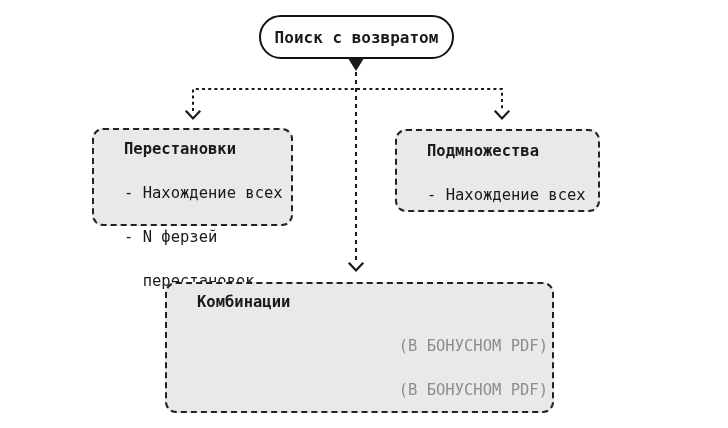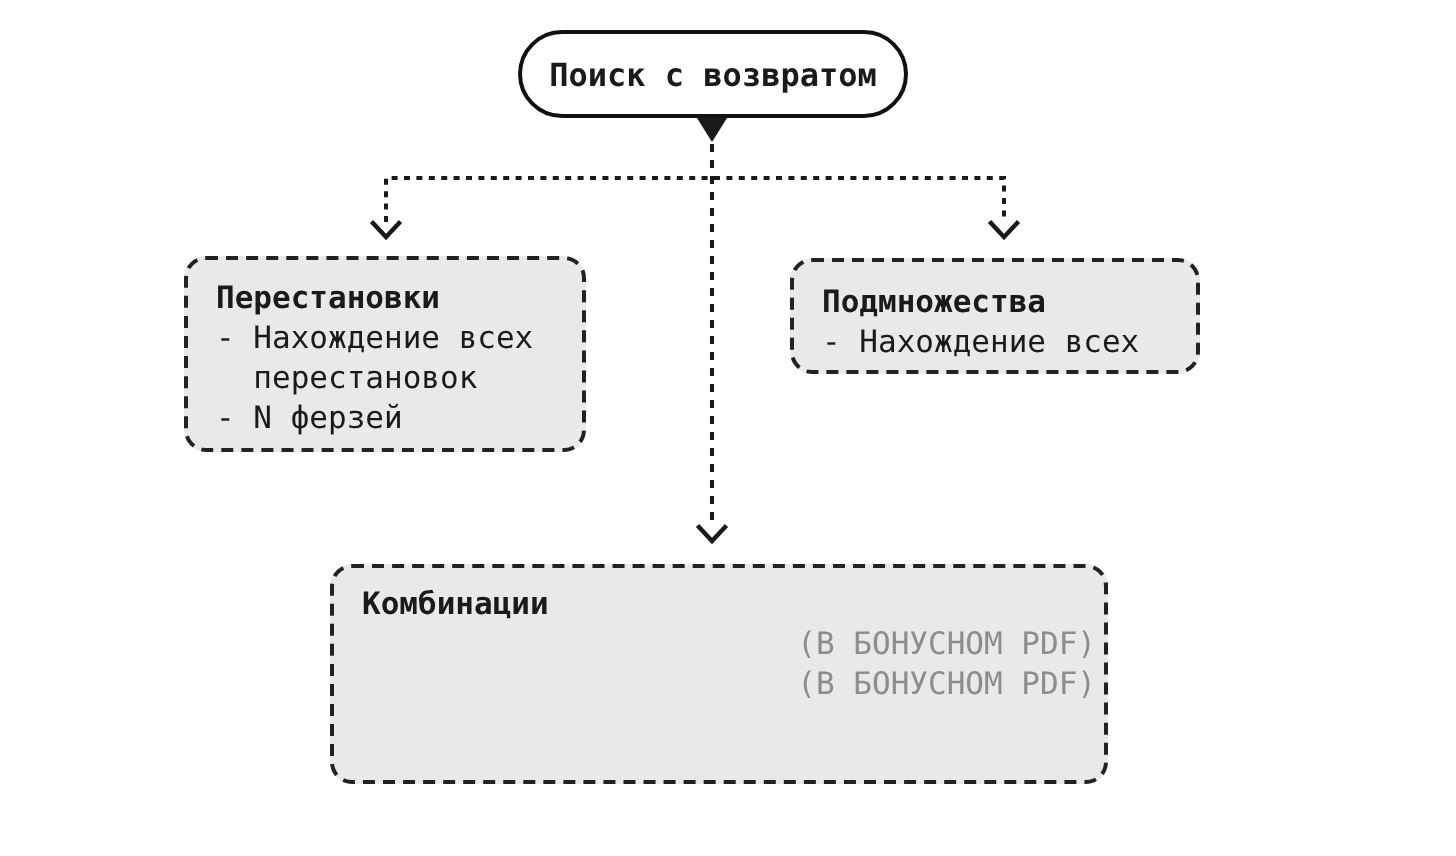--- a/index.html
+++ b/index.html
@@ -58,35 +58,36 @@
     font-weight: 700;
     font-size: 16px;
     white-space: pre;
     z-index: 2;
   }
   .node {
     position: absolute;
     background: var(--box-fill);
     border: 2px dashed var(--border);
     border-radius: 11px;
-    padding: 8px 4px 6px 14px;
+    padding: 8px 4px 6px 30px;
     font-size: 15.5px;
     line-height: 20px;
   }
   .node-title {
     font-weight: 700;
     white-space: pre;
   }
   .node-line {
     white-space: pre;
+    margin-top: 24px;
   }
   .node-line.muted { color: var(--muted-text); text-align: right; }
   .node-permutations { left: 92px;  top: 128px; width: 201px; height: 98px;  padding-top: 9px; }
-  .node-subsets      { left: 395px; top: 129px; width: 205px; height: 58px;  padding-top: 10px; }
-  .node-combinations { left: 165px; top: 282px; width: 389px; height: 110px; }
+  .node-subsets      { left: 395px; top: 129px; width: 205px; height: 83px;  padding-top: 10px; }
+  .node-combinations { left: 165px; top: 282px; width: 389px; height: 131px; }
 </style>
 </head>
 <body>
 
 <div class="canvas">
 
   <svg class="connectors" viewBox="0 0 728 428" xmlns="http://www.w3.org/2000/svg" aria-hidden="true">
 
     <polygon class="solid-arrow" points="348.5,59 363.5,59 356,71"></polygon>
 
@@ -98,22 +99,22 @@
     <path class="chev" d="M495.5,111.5 L502,118.5 L508.5,111.5"></path>
   </svg>
 
   <div class="root-node">
     <span>Поиск с возвратом</span>
   </div>
 
   <div class="node node-permutations">
     <div class="node-title">Перестановки</div>
     <div class="node-line">- Нахождение всех</div>
+    <div class="node-line">- N ферзей</div>
     <div class="node-line">  перестановок</div>
-    <div class="node-line">- N ферзей</div>
   </div>
 
   <div class="node node-subsets">
     <div class="node-title">Подмножества</div>
     <div class="node-line">- Нахождение всех</div>
   </div>
 
   <div class="node node-combinations">
     <div class="node-title">Комбинации</div>
     <div class="node-line muted">  (В БОНУСНОМ PDF)</div>

